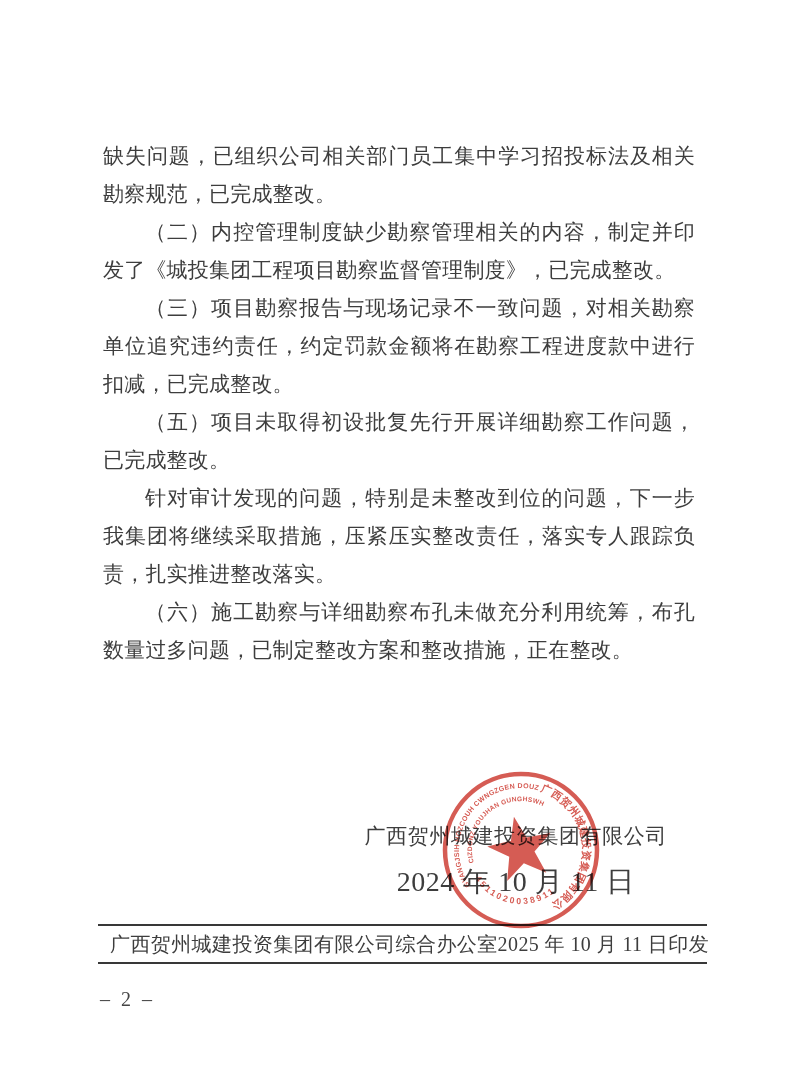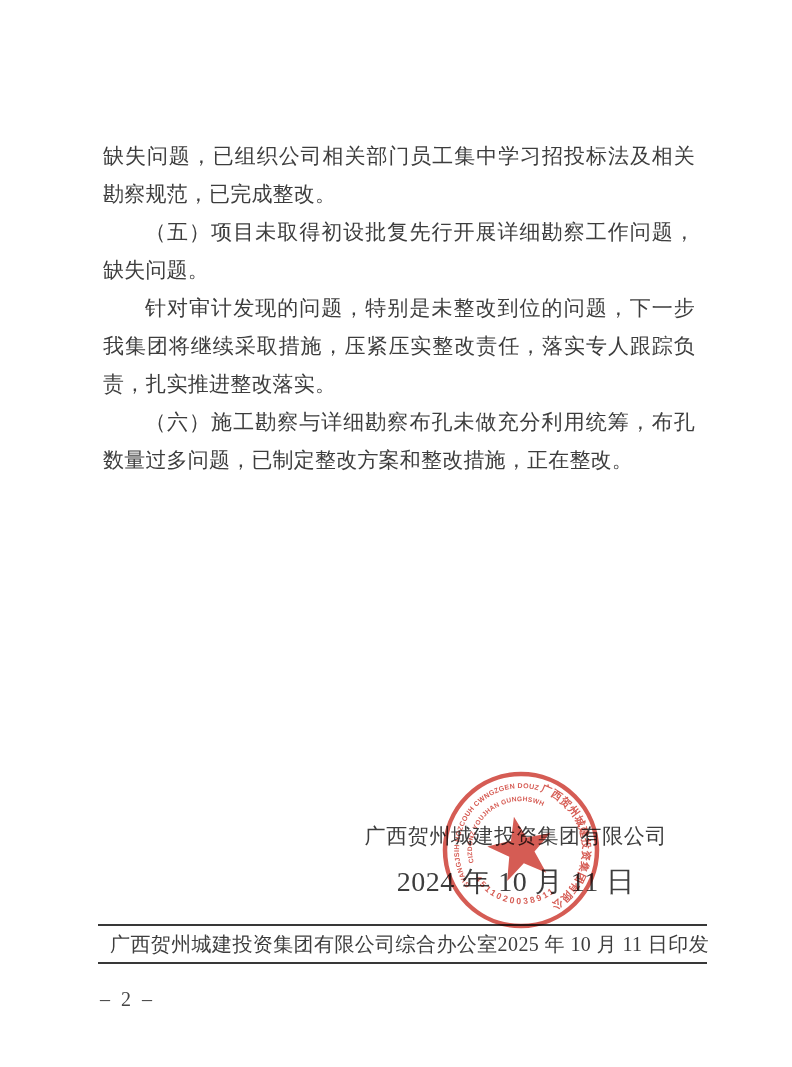--- a/index.html
+++ b/index.html
@@ -98,21 +98,23 @@
     color: #454545;
   }
 </style>
 </head>
 <body>
 
 <div class="page">
 
   <div class="body-text">
     <p>缺失问题，已组织公司相关部门员工集中学习招投标法及相关勘察规范，已完成整改。</p>
-    <p class="indent">（五）项目未取得初设批复先行开展详细勘察工作问题，缺失问题。</p>
+    <p class="indent">（二）内控管理制度缺少勘察管理相关的内容，制定并印发了《城投集团工程项目勘察监督管理制度》，已完成整改。</p>
+    <p class="indent">（三）项目勘察报告与现场记录不一致问题，对相关勘察单位追究违约责任，约定罚款金额将在勘察工程进度款中进行扣减，已完成整改。</p>
+    <p class="indent">（五）项目未取得初设批复先行开展详细勘察工作问题，已完成整改。</p>
     <p class="indent">针对审计发现的问题，特别是未整改到位的问题，下一步我集团将继续采取措施，压紧压实整改责任，落实专人跟踪负责，扎实推进整改落实。</p>
     <p class="indent">（六）施工勘察与详细勘察布孔未做充分利用统筹，布孔数量过多问题，已制定整改方案和整改措施，正在整改。</p>
   </div>
 
   <div class="signature">
     <div class="company">广西贺州城建投资集团有限公司</div>
     <div class="date">2024 年 10 月 11 日</div>
   </div>
 
   <svg class="seal" viewBox="0 0 160 160" xmlns="http://www.w3.org/2000/svg">

